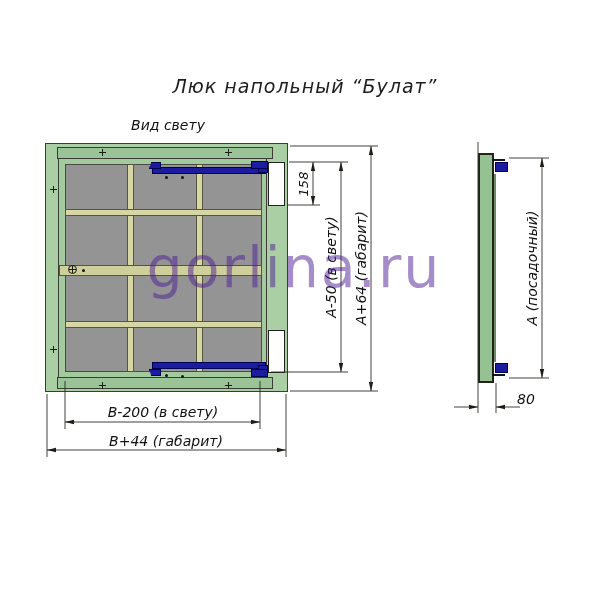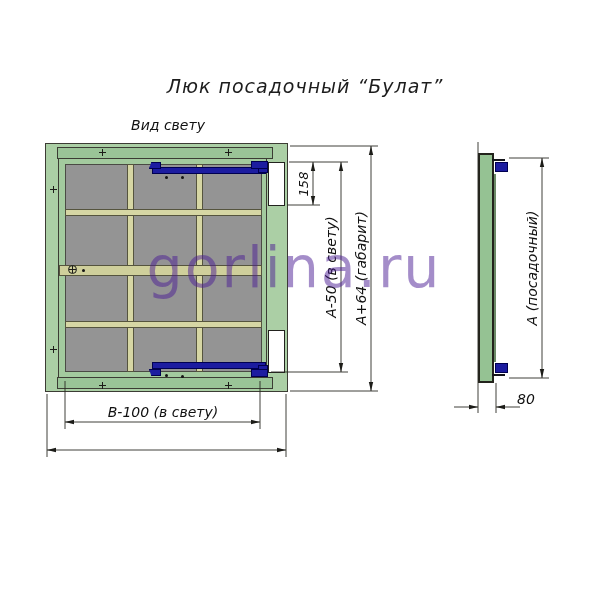--- a/index.html
+++ b/index.html
@@ -37,21 +37,21 @@
   .watermark{position:absolute;left:294px;top:267px;transform:translate(-50%,-50%);
      font-size:57px;letter-spacing:2px;color:#4c1d95;opacity:.5;font-style:normal;
      pointer-events:none;white-space:nowrap;}
   svg.dims{position:absolute;left:0;top:0;}
 </style>
 </head>
 <body>
 
 <div id="canvas">
 
-  <div class="lbl title" style="left:305px;top:86px">Люк посадочный “Булат”</div>
+  <div class="lbl title" style="left:305px;top:86px">Люк напольный “Булат”</div>
   <div class="lbl sublabel" style="left:168px;top:125px">Вид свету</div>
 
   <div class="abs frame" style="left:45px;top:143px;width:243px;height:249px"></div>
 
   <div class="abs flange" style="left:57px;top:147px;width:216px;height:12px"></div>
   <div class="abs flange" style="left:57px;top:377px;width:216px;height:12px"></div>
 
   <div class="abs lid" style="left:58px;top:158px;width:209px;height:220px"></div>
   <div class="abs panel" style="left:65px;top:164px;width:197px;height:208px"></div>
 
@@ -144,18 +144,19 @@
       <polygon points="542,158 539.8,167 544.2,167"></polygon>
       <polygon points="542,378 539.8,369 544.2,369"></polygon>
       <polygon points="478,407 469,404.8 469,409.2"></polygon>
       <polygon points="496,407 505,404.8 505,409.2"></polygon>
     </g>
   </svg>
 
   <div class="lbl dimsmall vert" style="left:303px;top:184px">158</div>
   <div class="lbl dimtext vert" style="left:331px;top:267px">А-50 (в свету)</div>
   <div class="lbl dimtext vert" style="left:361px;top:268px">А+64 (габарит)</div>
-  <div class="lbl dimtext" style="left:163px;top:412px">В-100 (в свету)</div>
+  <div class="lbl dimtext" style="left:163px;top:412px">В-200 (в свету)</div>
+  <div class="lbl dimtext" style="left:166px;top:441px">В+44 (габарит)</div>
   <div class="lbl dimtext vert" style="left:532px;top:268px">А (посадочный)</div>
   <div class="lbl dimtext" style="left:526px;top:399px">80</div>
 
   <div class="watermark">gorlina.ru</div>
 </div>
 
 </body></html>

